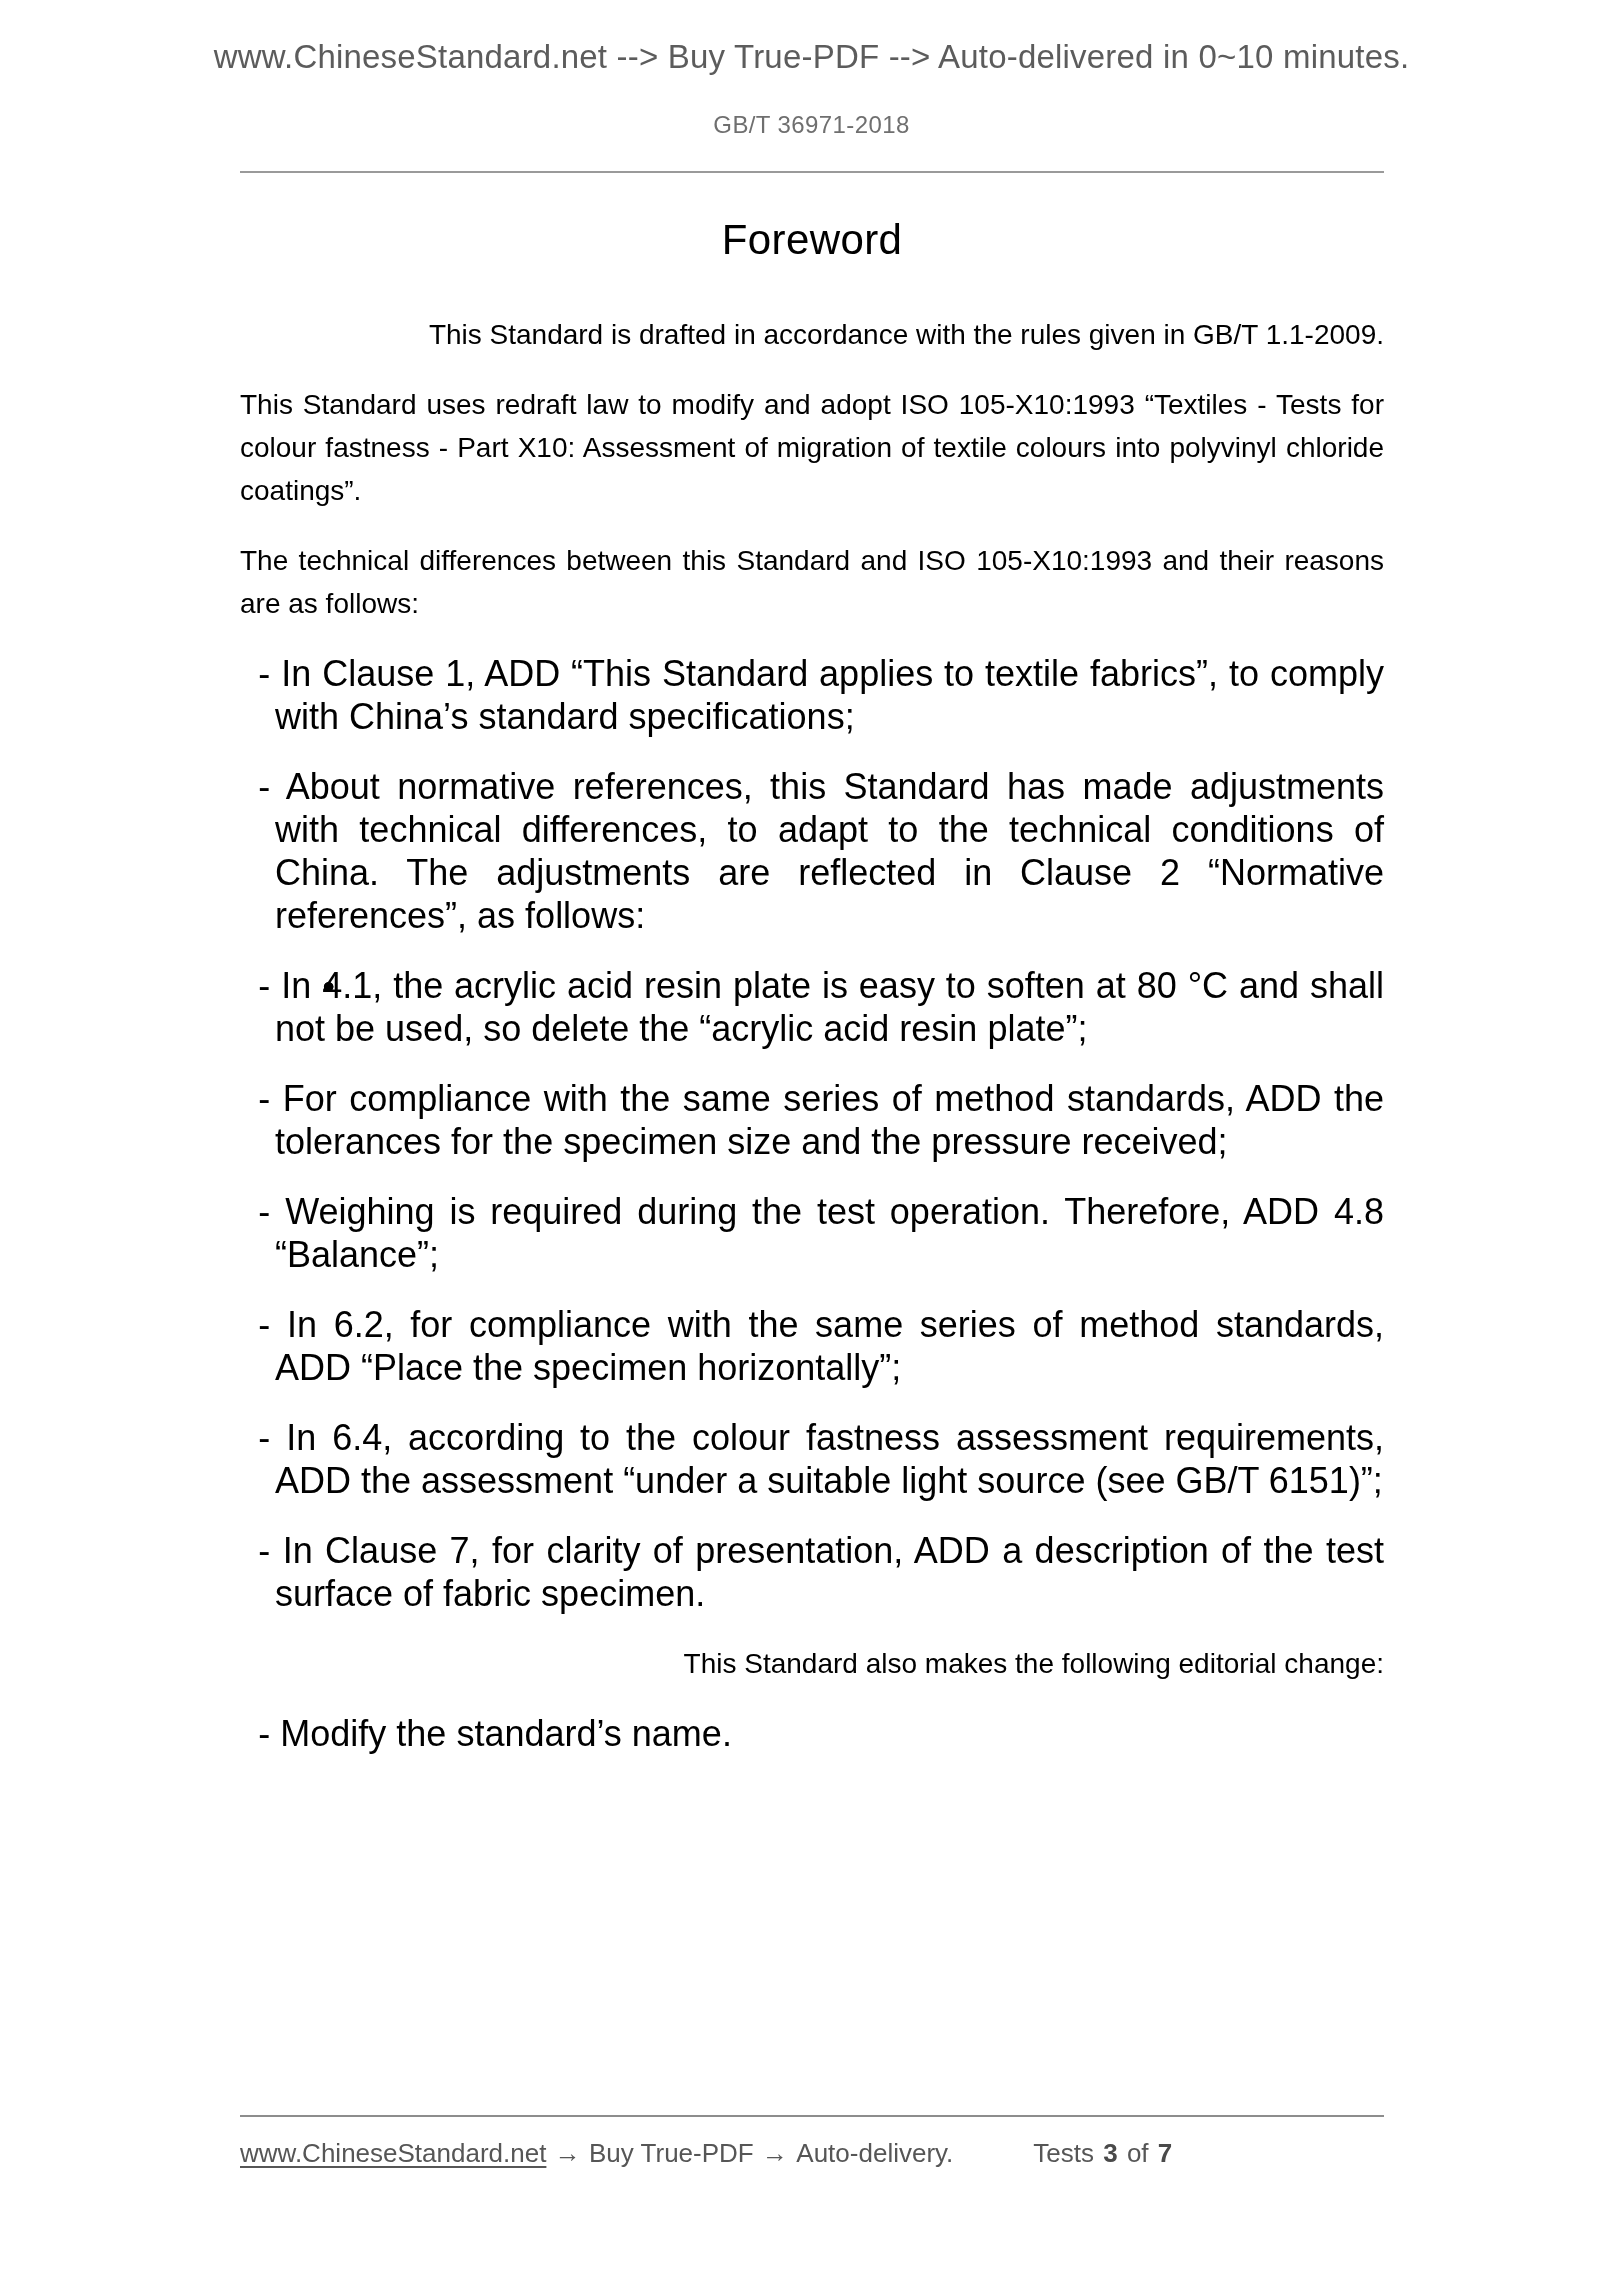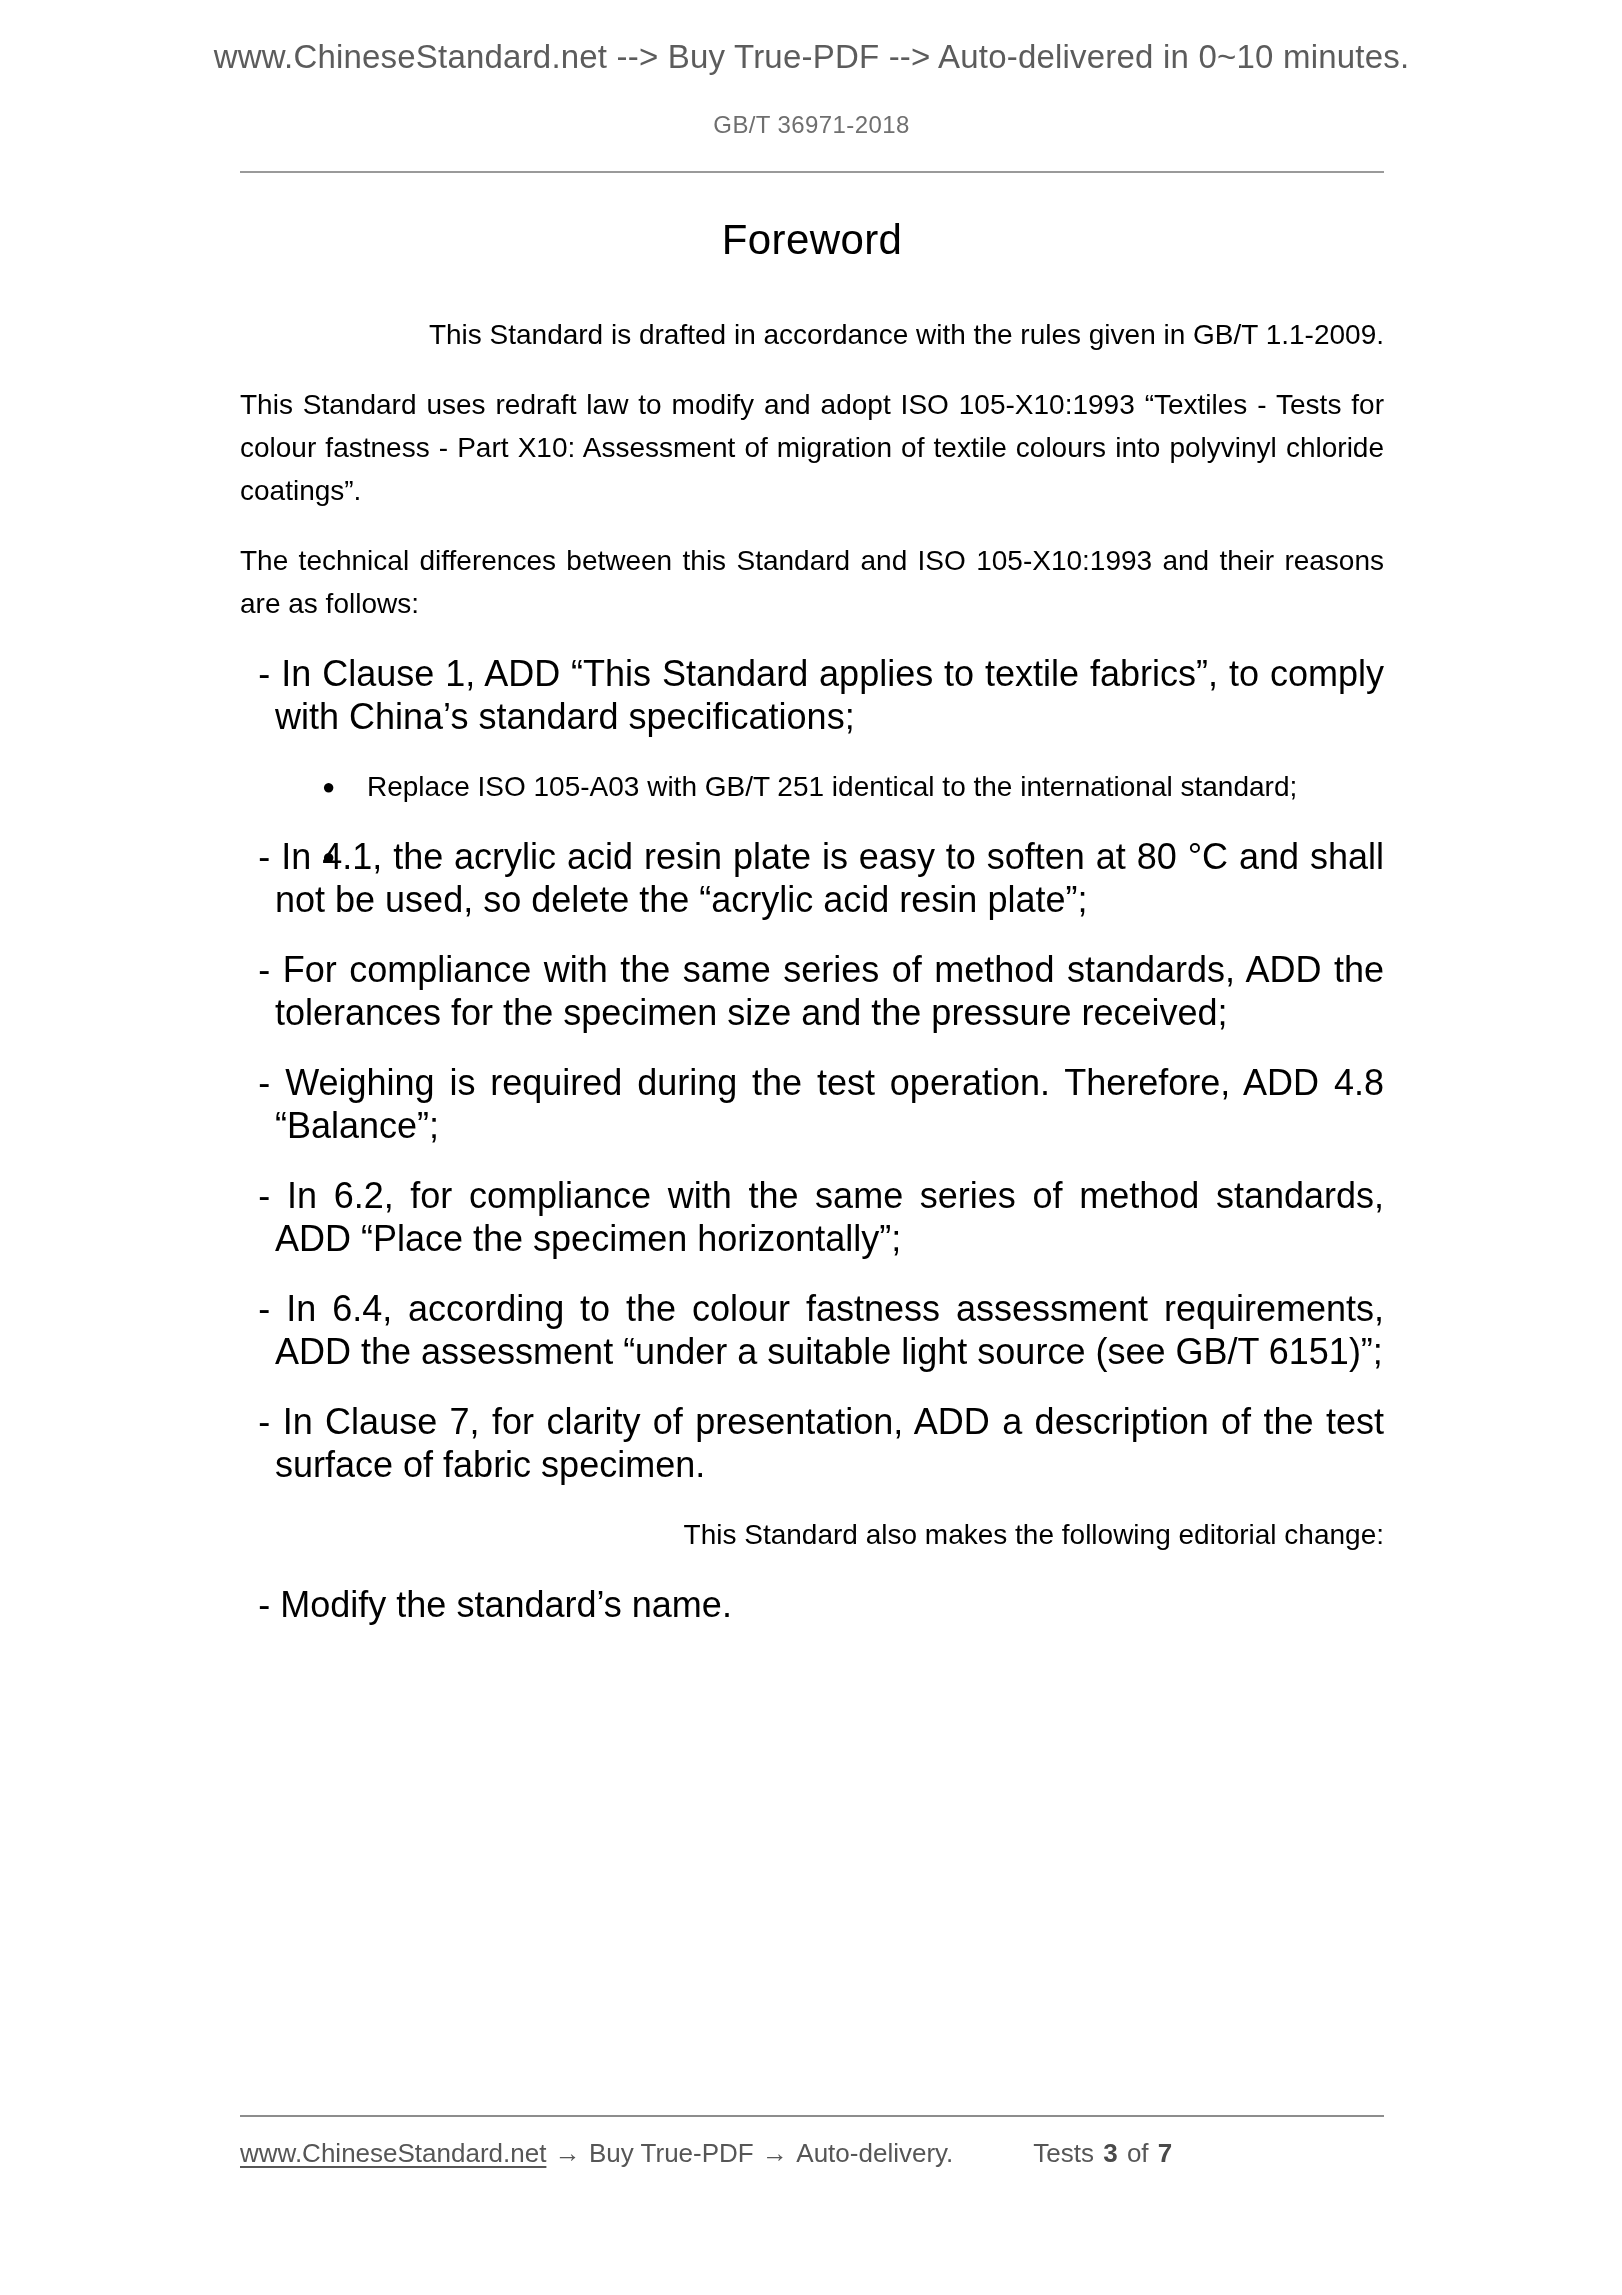--- a/index.html
+++ b/index.html
@@ -171,24 +171,24 @@
     <h1 class="doc-title">Foreword</h1>
 
     <p class="para nojust">This Standard is drafted in accordance with the rules given in GB/T 1.1-2009.</p>
 
     <p class="para">This Standard uses redraft law to modify and adopt ISO 105-X10:1993 “Textiles - Tests for colour fastness - Part X10: Assessment of migration of textile colours into polyvinyl chloride coatings”.</p>
 
     <p class="para">The technical differences between this Standard and ISO 105-X10:1993 and their reasons are as follows:</p>
 
     <p class="dash-item">- In Clause 1, ADD “This Standard applies to textile fabrics”, to comply with China’s standard specifications;</p>
 
+    <p class="dash-item">- About normative references, this Standard has made adjustments with technical differences, to adapt to the technical conditions of China. The adjustments are reflected in Clause 2 “Normative references”, as follows:</p>
 
     <p class="bullet-item">
       <span class="bullet-glyph">●</span>
-      <span>Replace ISO 105-A03 with GB/T 251 identical to the international standard;</span>
     </p>
 
     <p class="bullet-item">
       <span class="bullet-glyph">●</span>
     </p>
 
     <p class="dash-item">- In 4.1, the acrylic acid resin plate is easy to soften at 80 °C and shall not be used, so delete the “acrylic acid resin plate”;</p>
 
     <p class="dash-item">- For compliance with the same series of method standards, ADD the tolerances for the specimen size and the pressure received;</p>
 

